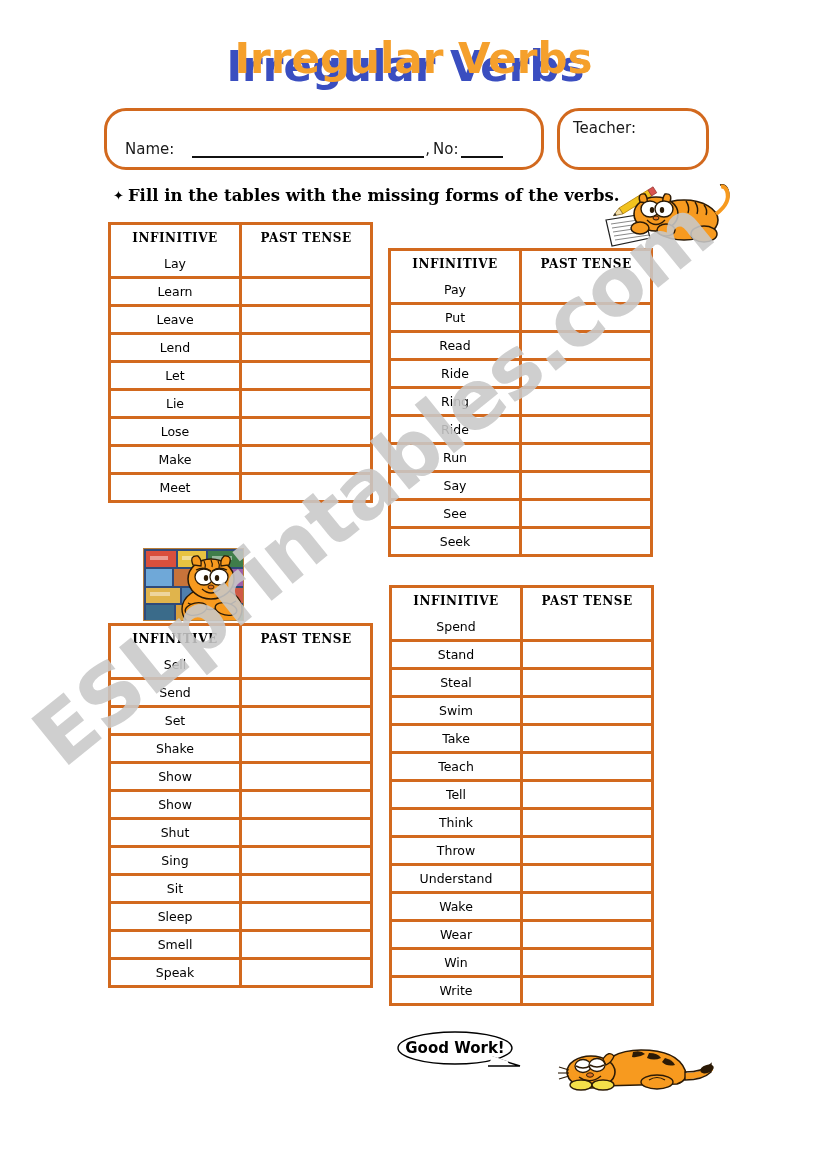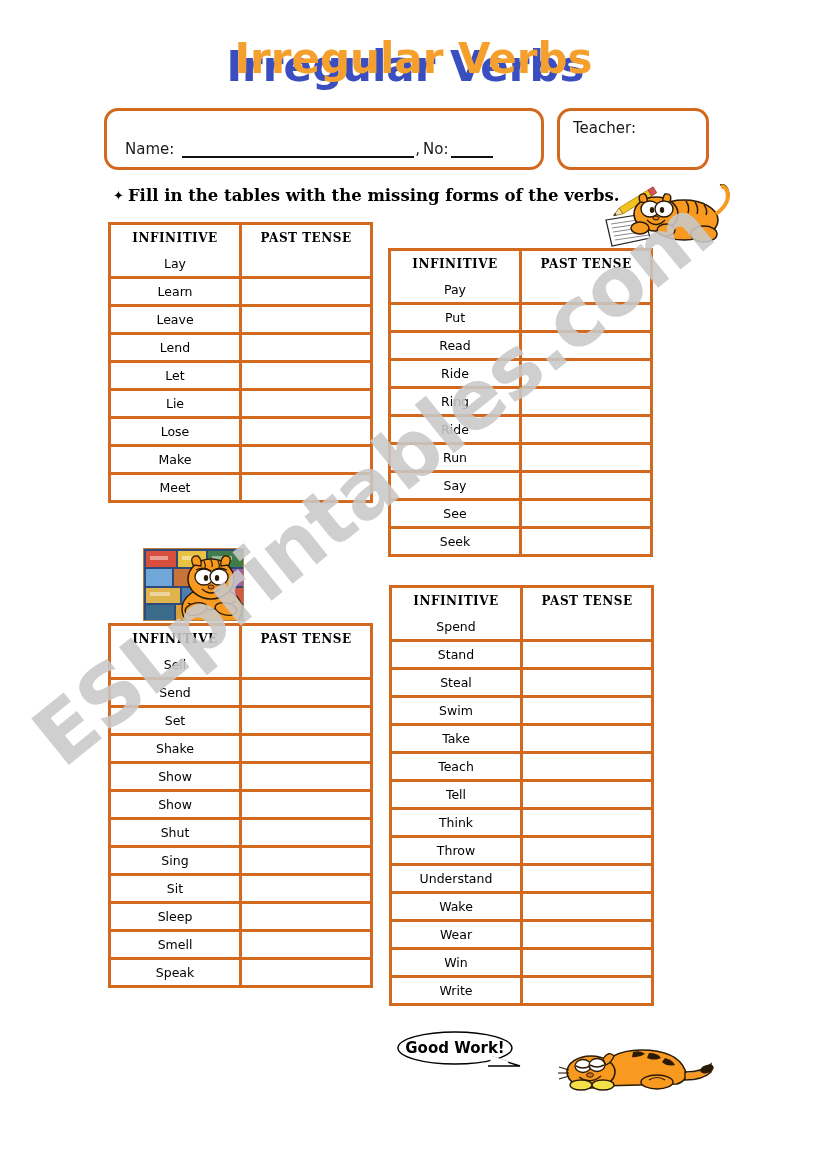--- a/index.html
+++ b/index.html
@@ -69,21 +69,21 @@
   .title-orange {
     color: #f5a02c;
     top: 6px;
     left: 3px;
   }
 
   
   .round-box {
     position: absolute;
     border: 3px solid #d2691e;
-    border-radius: 14px;
+    border-radius: 22px;
     background: #ffffff;
     box-sizing: border-box;
     z-index: 2;
   }
   #name-box {
     left: 104px;
     top: 108px;
     width: 440px;
     height: 62px;
   }
@@ -99,21 +99,21 @@
     color: #1a1a1a;
     white-space: nowrap;
   }
   #name-line {
     position: absolute;
     left: 18px;
     bottom: 9px;
     display: flex;
     align-items: flex-end;
   }
-  #name-label { margin-right: 8px; }
+  #name-label { margin-right: 18px; }
   .blank {
     display: inline-block;
     border-bottom: 2px solid #111;
     height: 13px;
   }
   #blank-name { width: 232px; }
   #blank-no { width: 42px; }
   #comma-sep { margin: 0 3px 0 1px; }
   #no-label { margin-right: 2px; }
   #teacher-label {

